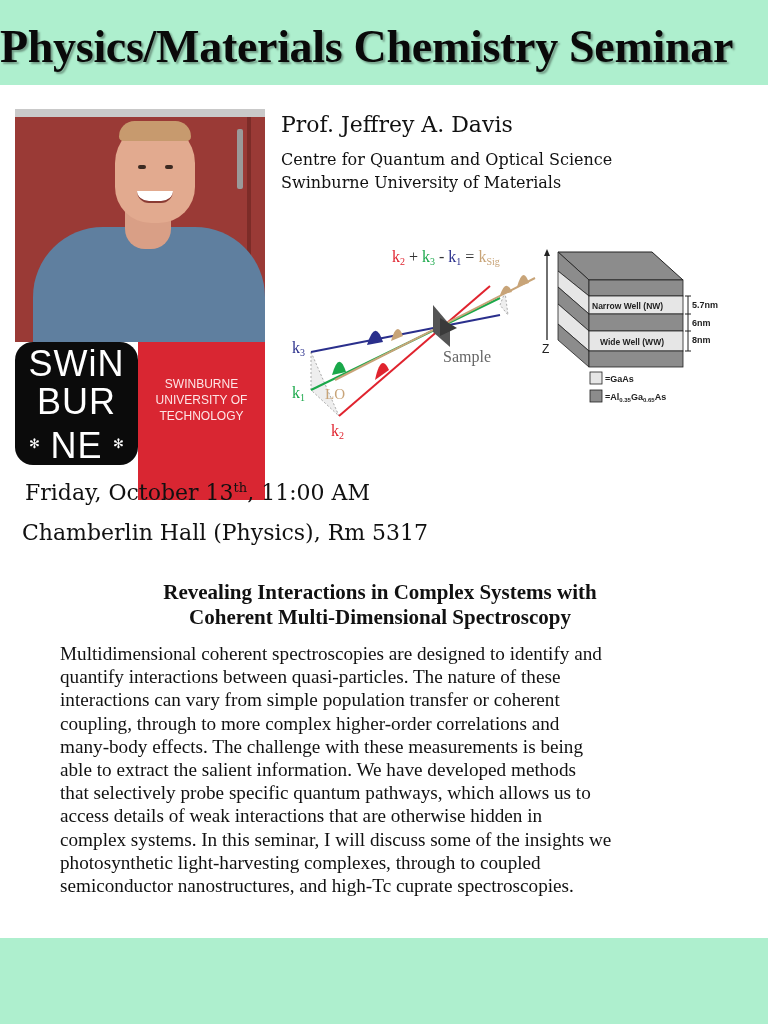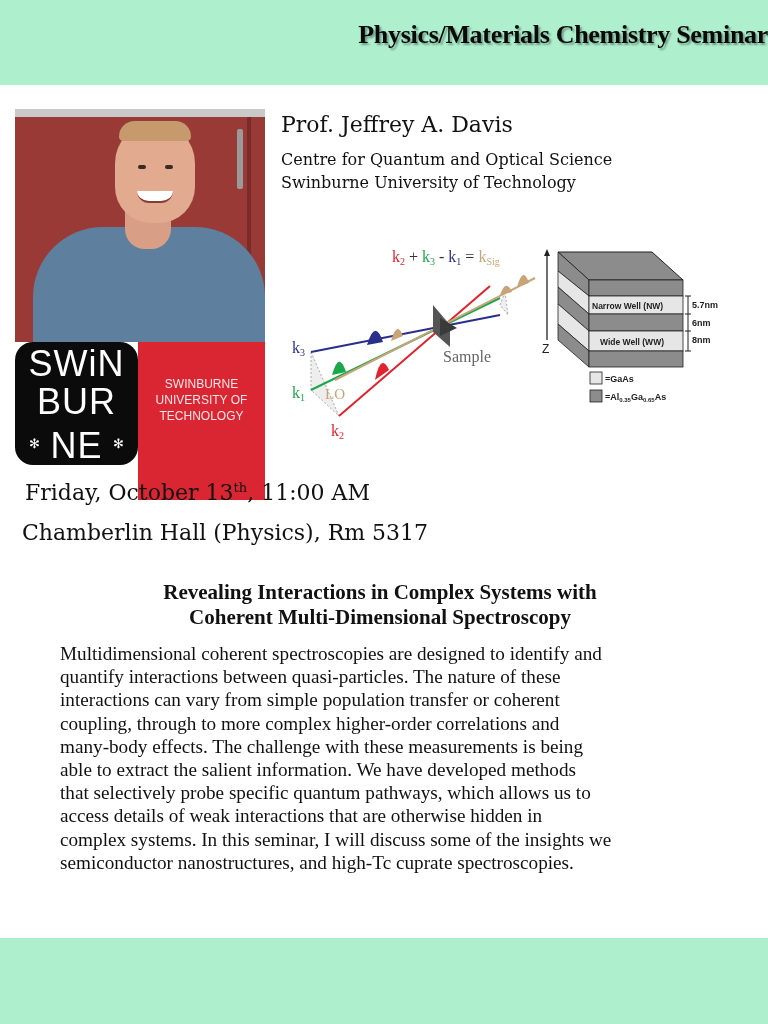--- a/index.html
+++ b/index.html
@@ -7,22 +7,22 @@
       width: 768px; height: 1024px; position: relative; overflow: hidden;
       background: #ffffff;
       font-family: "DejaVu Serif", "Liberation Serif", serif;
       color: #111;
     }
     .band-top {
       position: absolute; left: 0; top: 0; width: 768px; height: 85px;
       background: #aeefce;
     }
     .page-title {
-      position: absolute; left: 0; top: 20px; width: 768px; text-align: right;
-      font-family: "Liberation Serif", serif; font-weight: bold; font-size: 26px;
+      position: absolute; left: 0; top: 20px; width: 768px; text-align: left;
+      font-family: "Liberation Serif", serif; font-weight: bold; font-size: 46px;
       letter-spacing: -0.3px; color: #0a0a0a;
       text-shadow: 2px 2px 2px rgba(0,0,0,0.35);
     }
     .band-bottom {
       position: absolute; left: 0; top: 938px; width: 768px; height: 86px;
       background: #aeefce;
     }
     
     .photo {
       position: absolute; left: 15px; top: 109px; width: 250px; height: 233px;
@@ -126,21 +126,21 @@
   <div class="logo-red">
     <div>SWINBURNE</div>
     <div>UNIVERSITY OF</div>
     <div>TECHNOLOGY</div>
   </div>
 </div>
 
 <div class="speaker-name">Prof. Jeffrey A. Davis</div>
 <div class="speaker-aff">
   <div>Centre for Quantum and Optical Science</div>
-  <div>Swinburne University of Technology</div>
+  <div>Swinburne University of Materials</div>
 </div>
 
 <svg class="beam-diagram" viewBox="0 0 260 200" xmlns="http://www.w3.org/2000/svg" font-family="Liberation Serif, serif">
 
   <text x="112" y="22" font-size="16">
     <tspan fill="#e0232e">k</tspan><tspan fill="#e0232e" font-size="10" dy="3">2</tspan><tspan dy="-3" fill="#333"> + </tspan><tspan fill="#1aa84a">k</tspan><tspan fill="#1aa84a" font-size="10" dy="3">3</tspan><tspan dy="-3" fill="#333"> - </tspan><tspan fill="#2a2f8c">k</tspan><tspan fill="#2a2f8c" font-size="10" dy="3">1</tspan><tspan dy="-3" fill="#333"> = </tspan><tspan fill="#c8a478">k</tspan><tspan fill="#c8a478" font-size="10" dy="3">Sig</tspan>
   </text>
 
   <polygon points="31,112 31,150 59,176" fill="#eeeeee" stroke="#aaa" stroke-dasharray="2,2" stroke-width="1"></polygon>
   <polygon points="225,52 220,65 228,75" fill="#eeeeee" stroke="#aaa" stroke-dasharray="2,2" stroke-width="1"></polygon>
@@ -214,16 +214,17 @@
 <div class="abstract">
   <div>Multidimensional coherent spectroscopies are designed to identify and</div>
   <div>quantify interactions between quasi-particles. The nature of these</div>
   <div>interactions can vary from simple population transfer or coherent</div>
   <div>coupling, through to more complex higher-order correlations and</div>
   <div>many-body effects. The challenge with these measurements is being</div>
   <div>able to extract the salient information. We have developed methods</div>
   <div>that selectively probe specific quantum pathways, which allows us to</div>
   <div>access details of weak interactions that are otherwise hidden in</div>
   <div>complex systems. In this seminar, I will discuss some of the insights we</div>
+  <div>photosynthetic light-harvesting complexes, through to coupled</div>
   <div>semiconductor nanostructures, and high-Tc cuprate spectroscopies.</div>
 </div>
 
 <div class="band-bottom"></div>
 
 </body></html>

